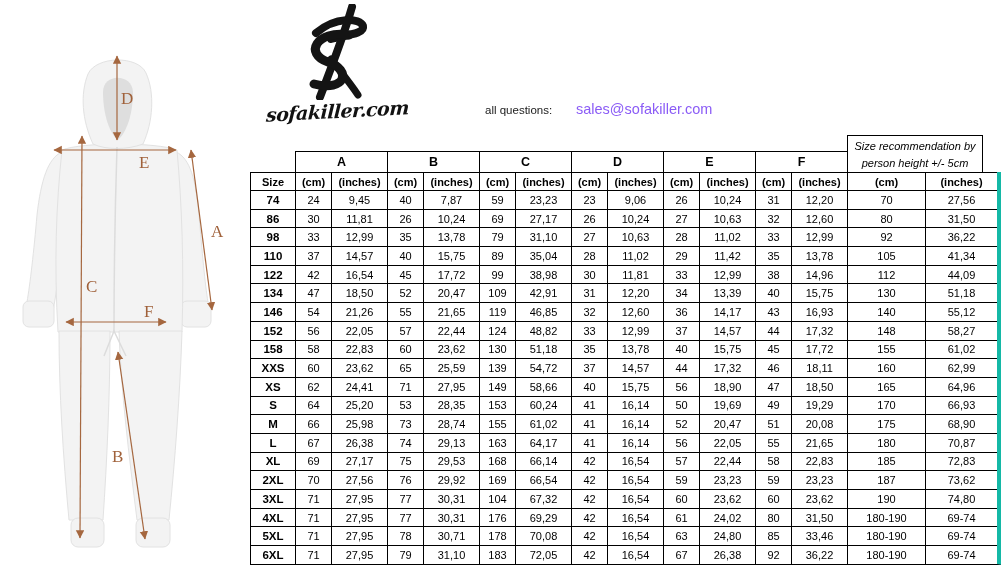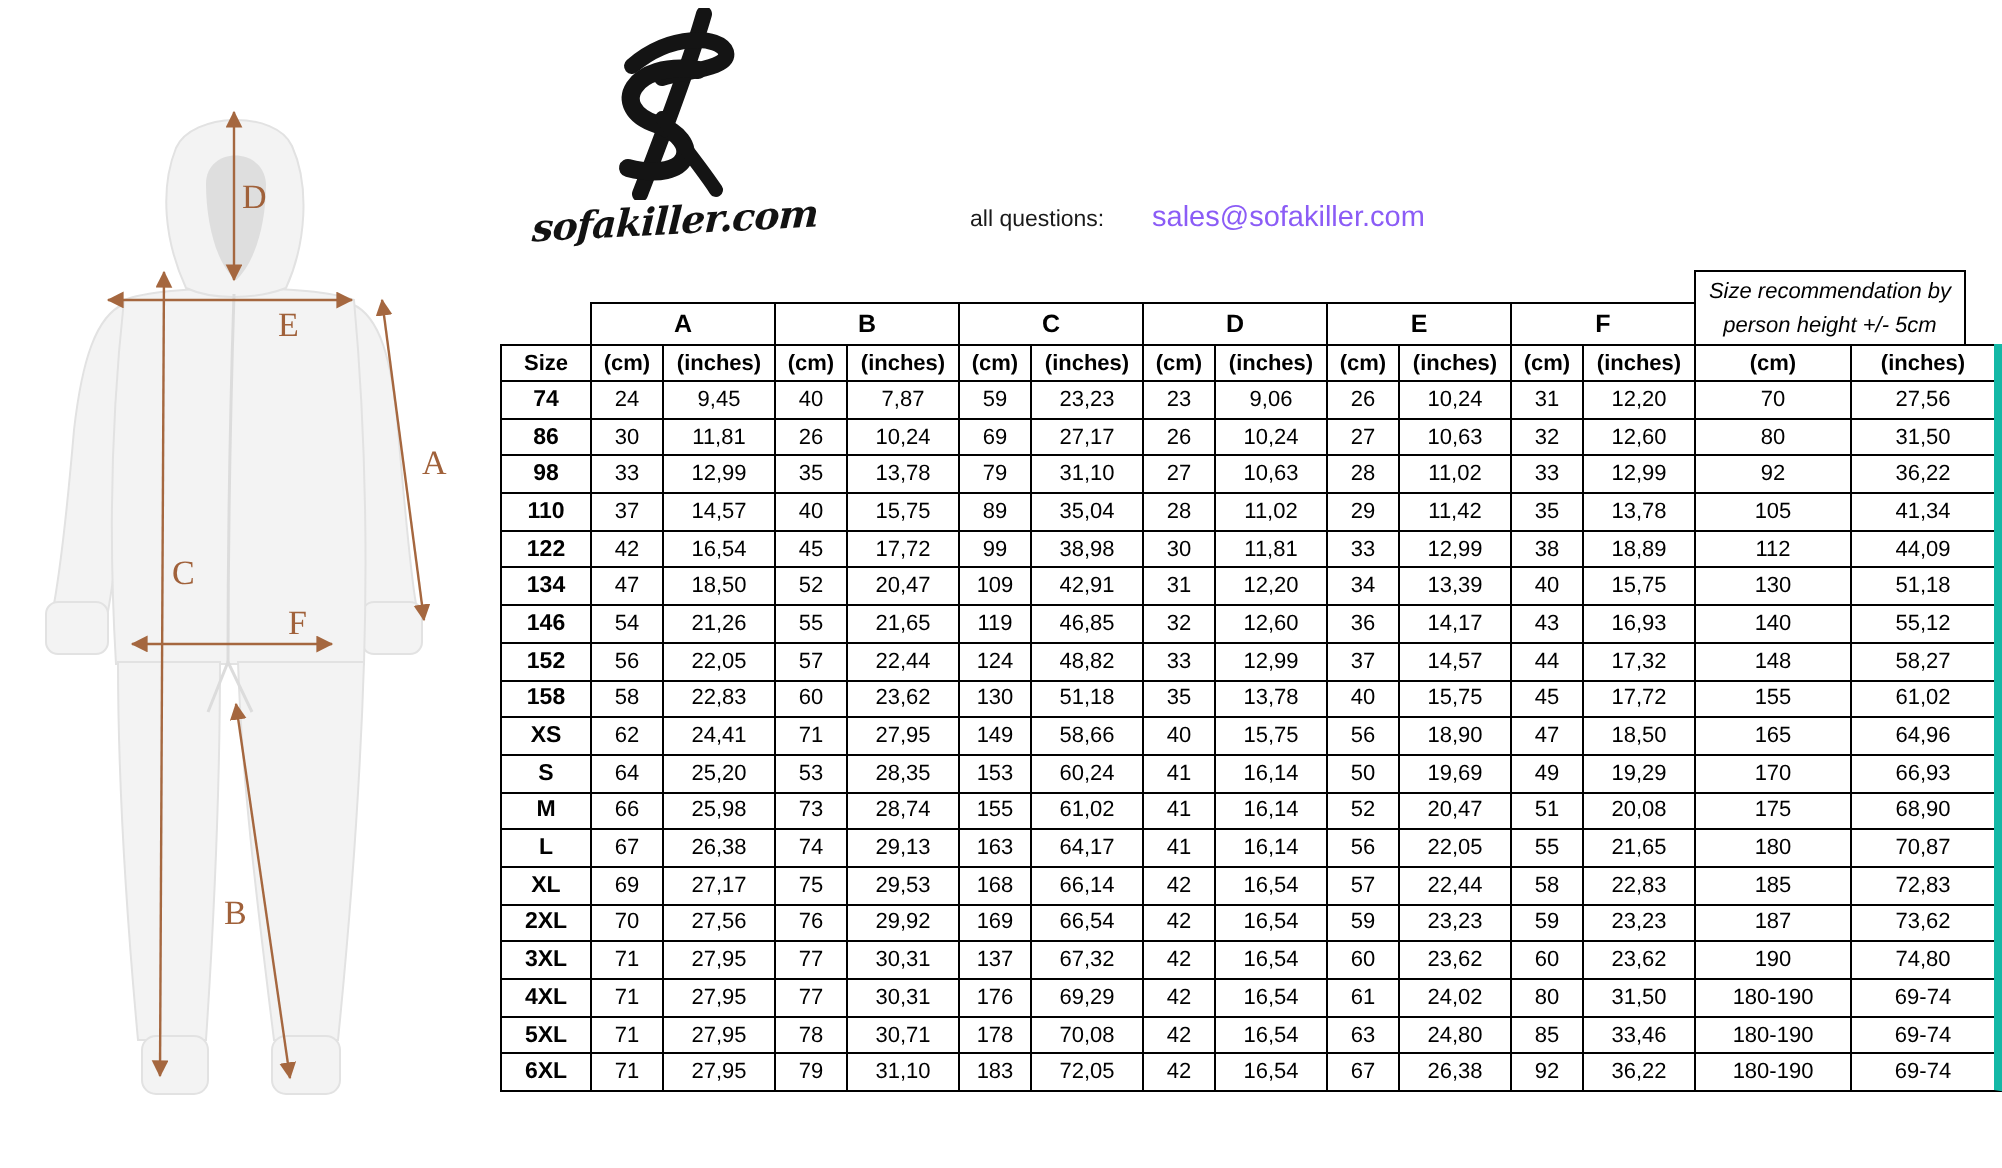--- a/index.html
+++ b/index.html
@@ -229,21 +229,21 @@
             <td>16,54</td>
             <td>45</td>
             <td>17,72</td>
             <td>99</td>
             <td>38,98</td>
             <td>30</td>
             <td>11,81</td>
             <td>33</td>
             <td>12,99</td>
             <td>38</td>
-            <td>18,89</td>
+            <td>14,96</td>
             <td>112</td>
             <td>44,09</td>
           </tr>
           <tr>
             <td class="size-cell">134</td>
             <td>47</td>
             <td>18,50</td>
             <td>52</td>
             <td>20,47</td>
             <td>109</td>
@@ -302,20 +302,37 @@
             <td>35</td>
             <td>13,78</td>
             <td>40</td>
             <td>15,75</td>
             <td>45</td>
             <td>17,72</td>
             <td>155</td>
             <td>61,02</td>
           </tr>
           <tr>
+            <td class="size-cell">XXS</td>
+            <td>60</td>
+            <td>23,62</td>
+            <td>65</td>
+            <td>25,59</td>
+            <td>139</td>
+            <td>54,72</td>
+            <td>37</td>
+            <td>14,57</td>
+            <td>44</td>
+            <td>17,32</td>
+            <td>46</td>
+            <td>18,11</td>
+            <td>160</td>
+            <td>62,99</td>
+          </tr>
+          <tr>
             <td class="size-cell">XS</td>
             <td>62</td>
             <td>24,41</td>
             <td>71</td>
             <td>27,95</td>
             <td>149</td>
             <td>58,66</td>
             <td>40</td>
             <td>15,75</td>
             <td>56</td>
@@ -409,21 +426,21 @@
             <td>23,23</td>
             <td>187</td>
             <td>73,62</td>
           </tr>
           <tr>
             <td class="size-cell">3XL</td>
             <td>71</td>
             <td>27,95</td>
             <td>77</td>
             <td>30,31</td>
-            <td>137</td>
+            <td>104</td>
             <td>67,32</td>
             <td>42</td>
             <td>16,54</td>
             <td>60</td>
             <td>23,62</td>
             <td>60</td>
             <td>23,62</td>
             <td>190</td>
             <td>74,80</td>
           </tr>

